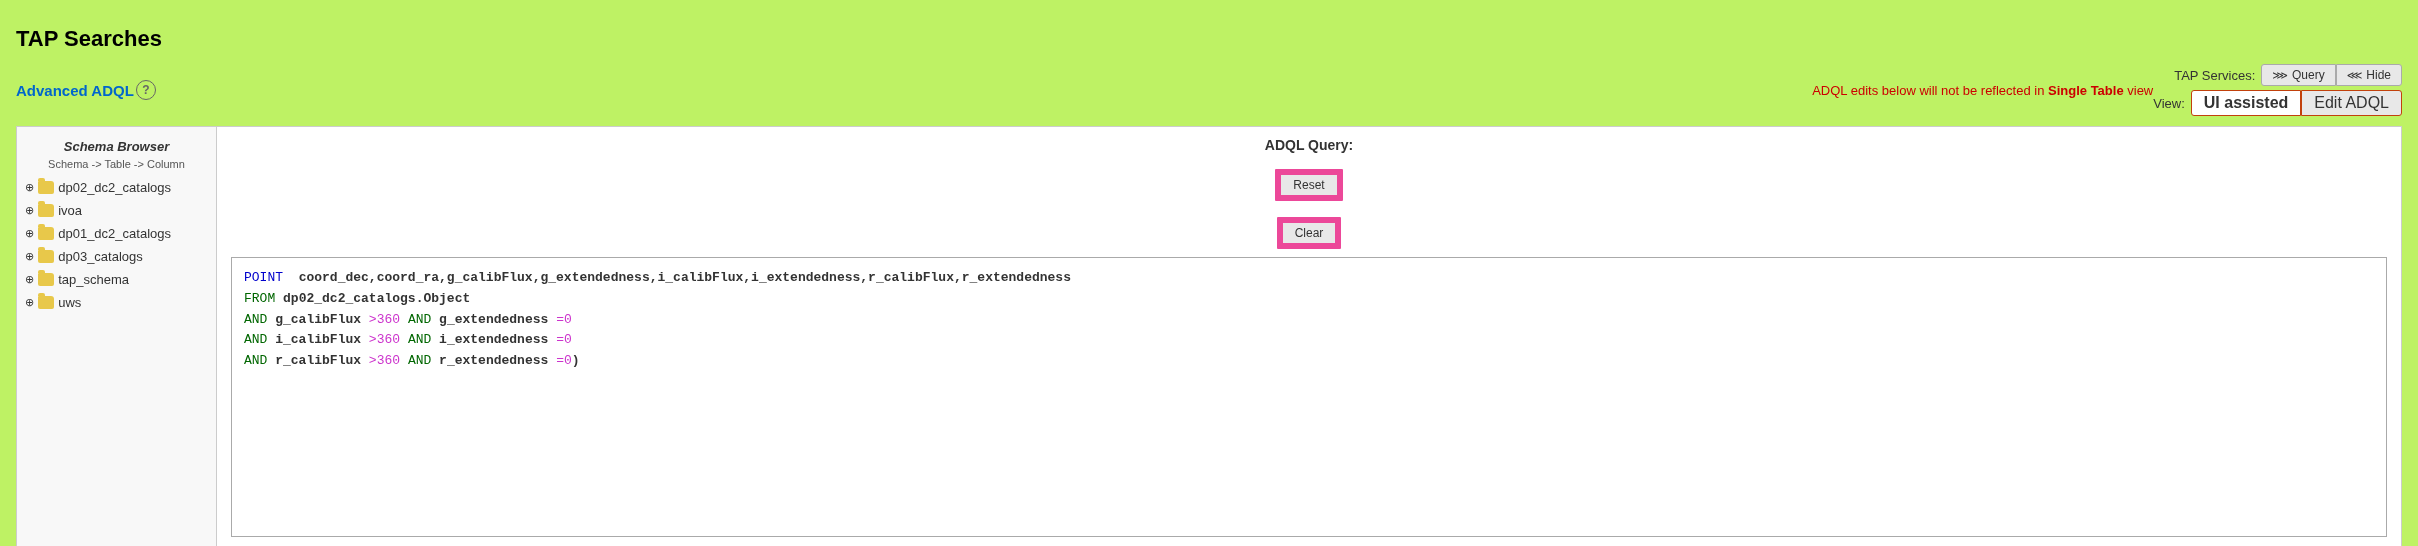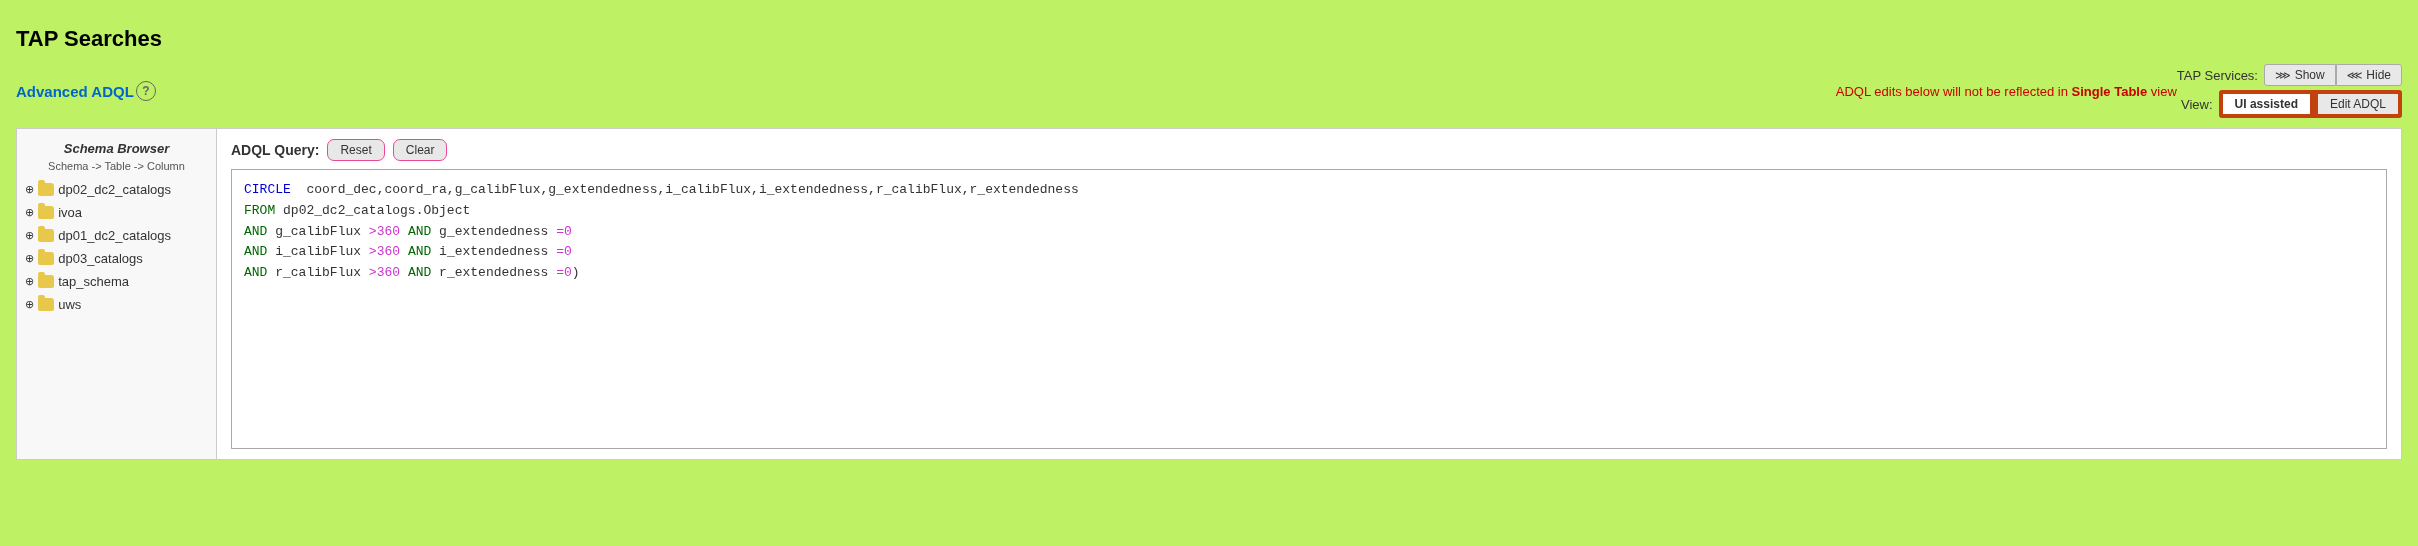--- a/index.html
+++ b/index.html
@@ -106,24 +106,24 @@
     }
 
     .btn-icon:last-child {
       border-radius: 0 3px 3px 0;
     }
 
     .btn-view {
       display: inline-flex;
       align-items: center;
       padding: 3px 12px;
-      border: 4px solid #c2410c;
+      border: 1px solid #c2410c;
       background: #e8e8e8;
       cursor: pointer;
-      font-size: 12px;
+      font-size: 16px;
       color: #333;
     }
 
     .btn-view.active {
       background: #fff;
       font-weight: bold;
     }
 
     .btn-view:first-child {
       border-radius: 3px 0 0 3px;
@@ -203,35 +203,37 @@
     .query-panel {
       flex: 1;
       padding: 10px 14px;
     }
 
     .query-header {
       display: flex;
       align-items: center;
       gap: 8px;
       margin-bottom: 8px;
+      flex-direction: column;
     }
 
     .query-label {
       font-weight: bold;
       font-size: 14px;
     }
 
     .btn-small {
       padding: 3px 12px;
-      border: 1px solid #ec4899;
+      border: 6px solid #ec4899;
       background: #e8e8e8;
       cursor: pointer;
       font-size: 12px;
-      border-radius: 7px;
-      color: #333;
+      border-radius: 1px;
+      color: #333;
+      margin-top: 8px;
     }
 
     .code-editor {
       border: 1px solid #aaa;
       background: #fff;
       padding: 10px 12px;
       font-family: 'Courier New', monospace;
       font-size: 13px;
       line-height: 1.6;
       min-height: 280px;
@@ -239,21 +241,21 @@
 
     .code-line {
       display: block;
       white-space: pre;
     }
 
     .kw-blue { color: #0000cc; }
     .kw-green { color: #006600; }
     .kw-red { color: #cc0000; }
     .kw-pink { color: #cc33cc; }
-    .kw-dark { color: #333; }
+    .kw-dark { color: #333; font-weight: bold; }
   </style>
 </head>
 <body>
 
 <div class="page-wrapper">
 
   <div class="page-title">TAP Searches</div>
 
   <div class="top-bar">
     <div class="top-bar-left">
@@ -264,21 +266,21 @@
     <div class="warning-message">
       <span>ADQL edits below will not be reflected in </span><span class="highlight">Single Table</span><span> view</span>
     </div>
 
     <div class="top-bar-right">
       <div class="tap-services-row">
         <span class="tap-services-label">TAP Services:</span>
         <div class="btn-group">
           <button class="btn-icon">
             <span style="font-size:11px;">⋙</span>
-            <span>Show</span>
+            <span>Query</span>
           </button>
           <button class="btn-icon">
             <span style="font-size:11px;">⋘</span>
             <span>Hide</span>
           </button>
         </div>
       </div>
       <div class="view-row">
         <span class="view-label">View:</span>
         <div class="btn-group">
@@ -329,21 +331,21 @@
 
     <div class="query-panel">
       <div class="query-header">
         <span class="query-label">ADQL Query:</span>
         <button class="btn-small">Reset</button>
         <button class="btn-small">Clear</button>
       </div>
 
       <div class="code-editor">
 
-        <span class="code-line"><span class="kw-blue">CIRCLE</span>  <span class="kw-dark">coord_dec,coord_ra,g_calibFlux,g_extendedness,i_calibFlux,i_extendedness,r_calibFlux,r_extendedness</span></span>
+        <span class="code-line"><span class="kw-blue">POINT</span>  <span class="kw-dark">coord_dec,coord_ra,g_calibFlux,g_extendedness,i_calibFlux,i_extendedness,r_calibFlux,r_extendedness</span></span>
 
         <span class="code-line"><span class="kw-green">FROM</span> <span class="kw-dark">dp02_dc2_catalogs.Object</span></span>
 
 
 
         <span class="code-line"><span class="kw-green">AND</span> <span class="kw-dark">g_calibFlux </span><span class="kw-pink">&gt;360</span> <span class="kw-green">AND</span> <span class="kw-dark">g_extendedness </span><span class="kw-pink">=0</span></span>
 
         <span class="code-line"><span class="kw-green">AND</span> <span class="kw-dark">i_calibFlux </span><span class="kw-pink">&gt;360</span> <span class="kw-green">AND</span> <span class="kw-dark">i_extendedness </span><span class="kw-pink">=0</span></span>
 
         <span class="code-line"><span class="kw-green">AND</span> <span class="kw-dark">r_calibFlux </span><span class="kw-pink">&gt;360</span> <span class="kw-green">AND</span> <span class="kw-dark">r_extendedness </span><span class="kw-pink">=0</span><span class="kw-dark">)</span></span>

